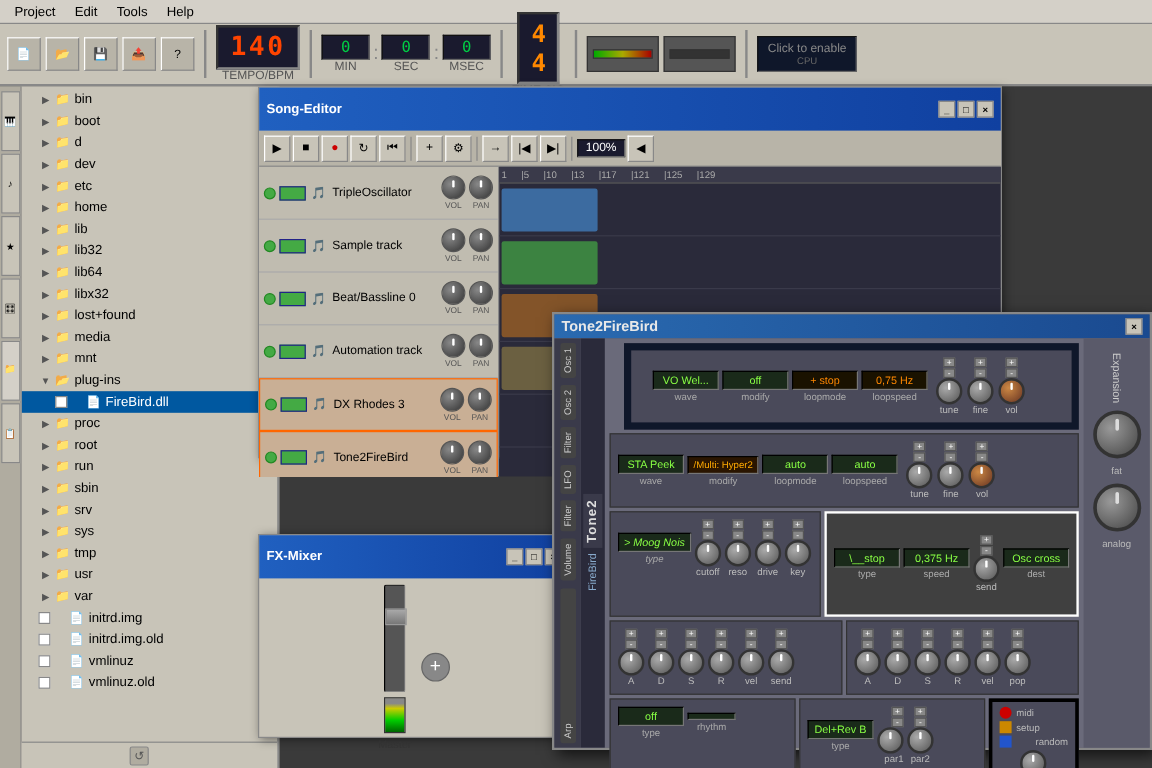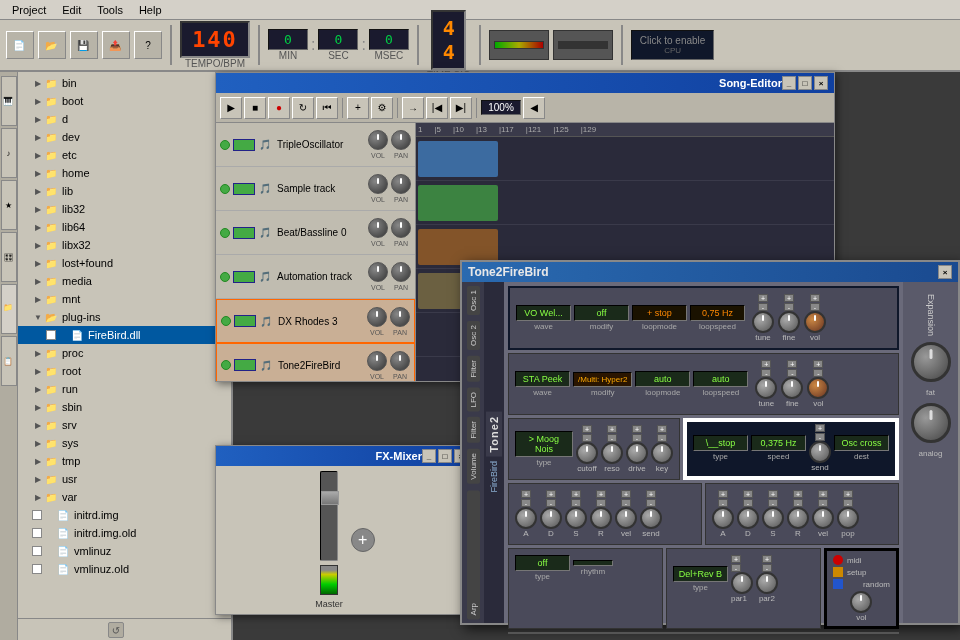--- a/index.html
+++ b/index.html
@@ -205,24 +205,24 @@
       width: 620px;
       height: 310px;
       background: #c8c4b8;
       border: 1px solid #888;
       box-shadow: 2px 2px 8px rgba(0,0,0,0.5);
       z-index: 10;
     }
     .window-titlebar {
       background: linear-gradient(to right, #2060c0, #1040a0);
       color: #fff;
-      padding: 2px 6px;
-      display: flex;
-      align-items: center;
-      justify-content: flex-end;
+      padding: 18px 6px;
+      display: flex;
+      align-items: center;
+      justify-content: space-between;
       height: 20px;
       font-size: 11px;
       font-weight: bold;
     }
     .window-controls {
       display: flex;
       gap: 2px;
     }
     .win-btn {
       width: 14px;
@@ -1082,21 +1082,21 @@
       <div class="synth-section-label" style="flex:1;">Arp</div>
     </div>
 
     <div style="width:20px;background:#2a2a3a;display:flex;flex-direction:column;align-items:center;justify-content:center;">
       <div class="tone2logo">Tone2</div>
       <div style="margin-top:4px;writing-mode:vertical-rl;transform:rotate(180deg);font-size:9px;color:#88aacc;">FireBird</div>
     </div>
 
     <div class="synth-main">
 
-      <div style="background:#4a4a5a;border:2px solid #0f172a;padding:4px 6px;">
+      <div style="background:#4a4a5a;border:6px solid #0f172a;padding:4px 18px;margin-left:12px;">
         <div class="osc-row">
           <div style="display:flex;flex-direction:column;align-items:center;gap:1px;">
             <div class="synth-display">VO Wel...</div>
             <div class="synth-display-label">wave</div>
           </div>
           <div style="display:flex;flex-direction:column;align-items:center;gap:1px;">
             <div class="synth-display">off</div>
             <div class="synth-display-label">modify</div>
           </div>
           <div style="display:flex;flex-direction:column;align-items:center;gap:1px;">
@@ -1180,21 +1180,21 @@
               <div class="synth-label">vol</div>
             </div>
           </div>
         </div>
       </div>
 
       <div style="display:flex;gap:3px;">
 
         <div style="background:#4a4a5a;border:1px solid #333;padding:4px 6px;flex:1;">
           <div class="osc-row">
-            <div style="display:flex;flex-direction:column;align-items:center;gap:1px;">
+            <div style="display:flex;flex-direction:column;align-items:center;gap:1px;font-style:italic;">
               <div class="synth-display">&gt; Moog Nois</div>
               <div class="synth-display-label">type</div>
             </div>
             <div style="display:flex;flex-direction:column;align-items:center;">
               <div class="plus-minus">
                   <div class="pm-btn">+</div>
                   <div class="pm-btn">-</div>
                 </div>
               <div class="synth-knob-sm"></div>
               <div class="synth-label">cutoff</div>
@@ -1219,21 +1219,21 @@
               <div class="plus-minus">
                   <div class="pm-btn">+</div>
                   <div class="pm-btn">-</div>
                 </div>
               <div class="synth-knob-sm"></div>
               <div class="synth-label">key</div>
             </div>
           </div>
         </div>
 
-        <div style="background:#0f172a;border:4px solid #ffffff;padding:0 6px;flex:1;">
+        <div style="background:#404040;border:2px solid #ffffff;padding:16px 6px;flex:1;">
           <div class="osc-row">
             <div style="display:flex;flex-direction:column;align-items:center;gap:1px;">
               <div class="synth-display">\__stop</div>
               <div class="synth-display-label">type</div>
             </div>
             <div style="display:flex;flex-direction:column;align-items:center;gap:1px;">
               <div class="synth-display">0,375 Hz</div>
               <div class="synth-display-label">speed</div>
             </div>
             <div style="display:flex;flex-direction:column;align-items:center;">
@@ -1375,21 +1375,21 @@
             </div>
           </div>
         </div>
 
         <div style="background:#4a4a5a;border:1px solid #333;padding:4px 6px;flex:1;">
           <div class="osc-row">
             <div style="display:flex;flex-direction:column;align-items:center;gap:1px;">
               <div class="synth-display">Del+Rev B</div>
               <div class="synth-display-label">type</div>
             </div>
-            <div style="display:flex;flex-direction:column;align-items:flex-start;">
+            <div style="display:flex;flex-direction:column;align-items:flex-end;">
               <div class="plus-minus">
                   <div class="pm-btn">+</div>
                   <div class="pm-btn">-</div>
                 </div>
               <div class="synth-knob-sm"></div>
               <div class="synth-label">par1</div>
             </div>
             <div style="display:flex;flex-direction:column;align-items:center;">
               <div class="plus-minus">
                   <div class="pm-btn">+</div>

